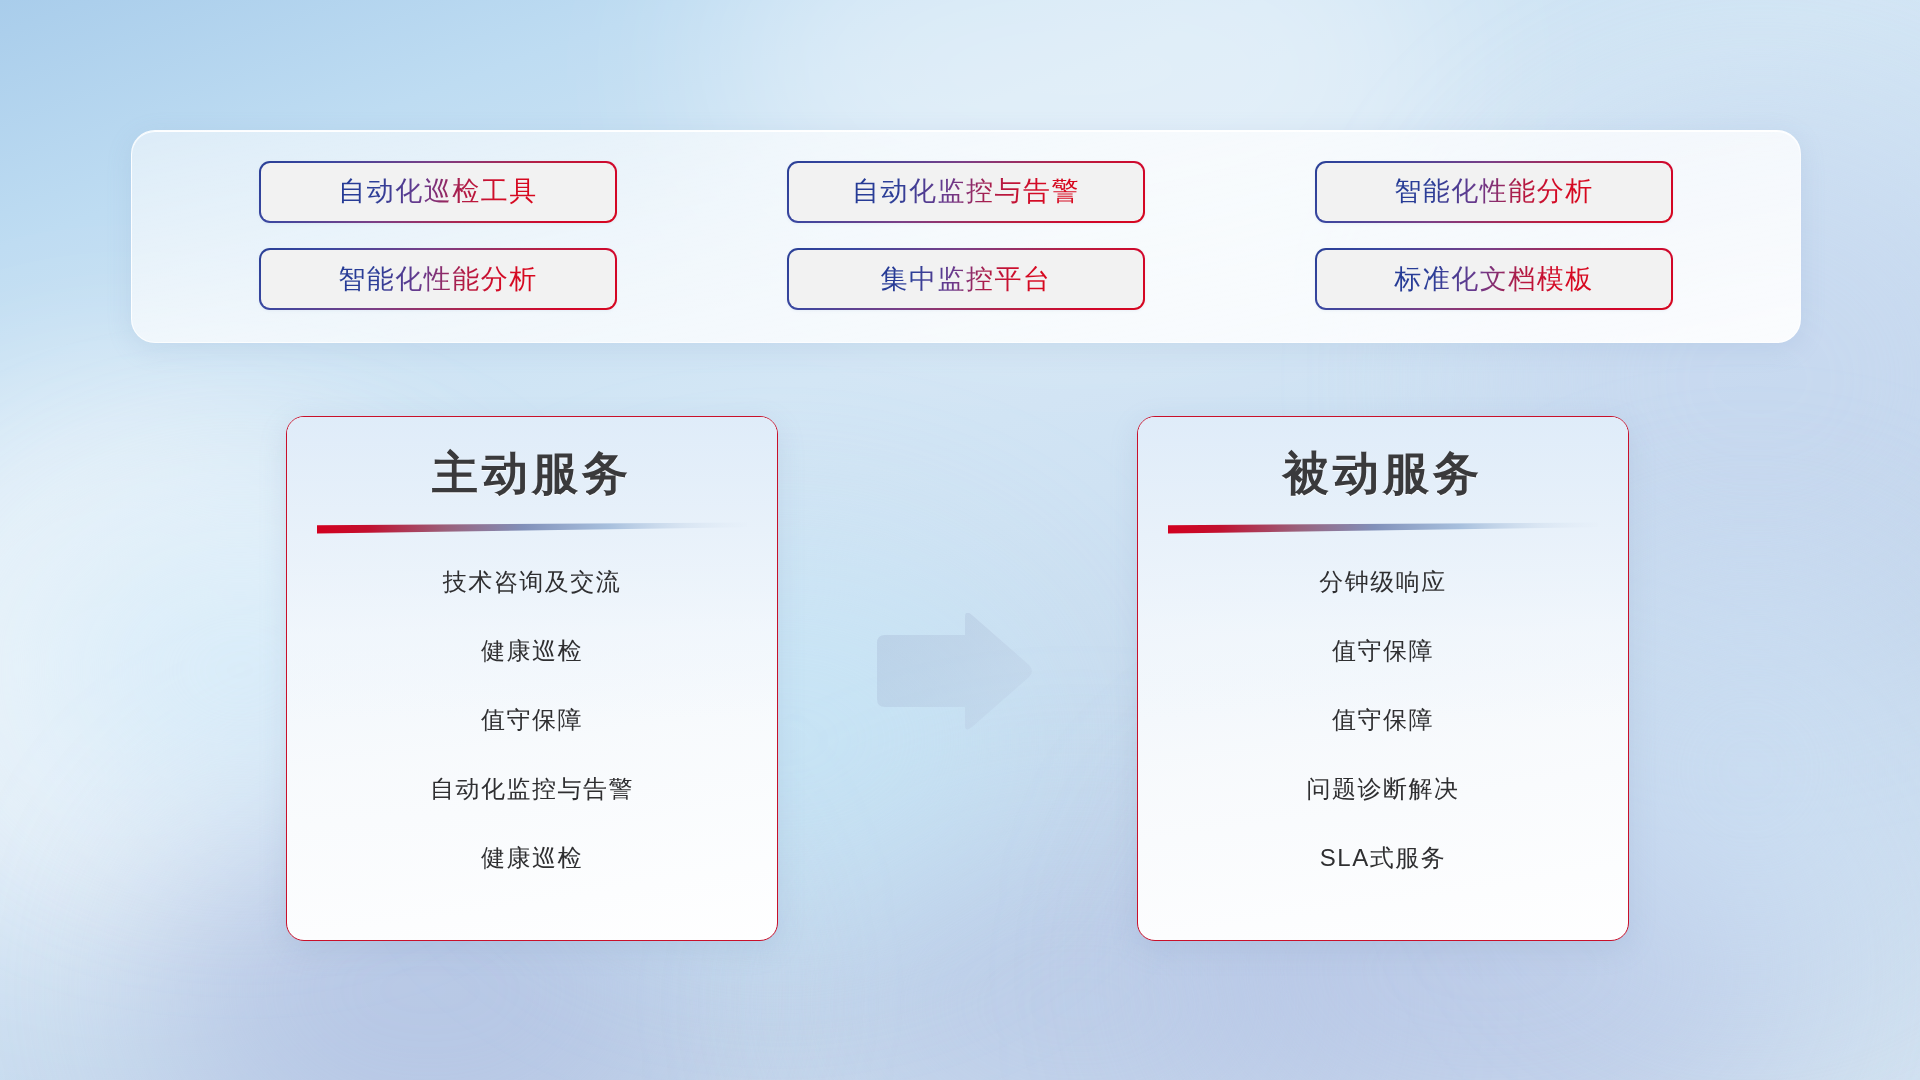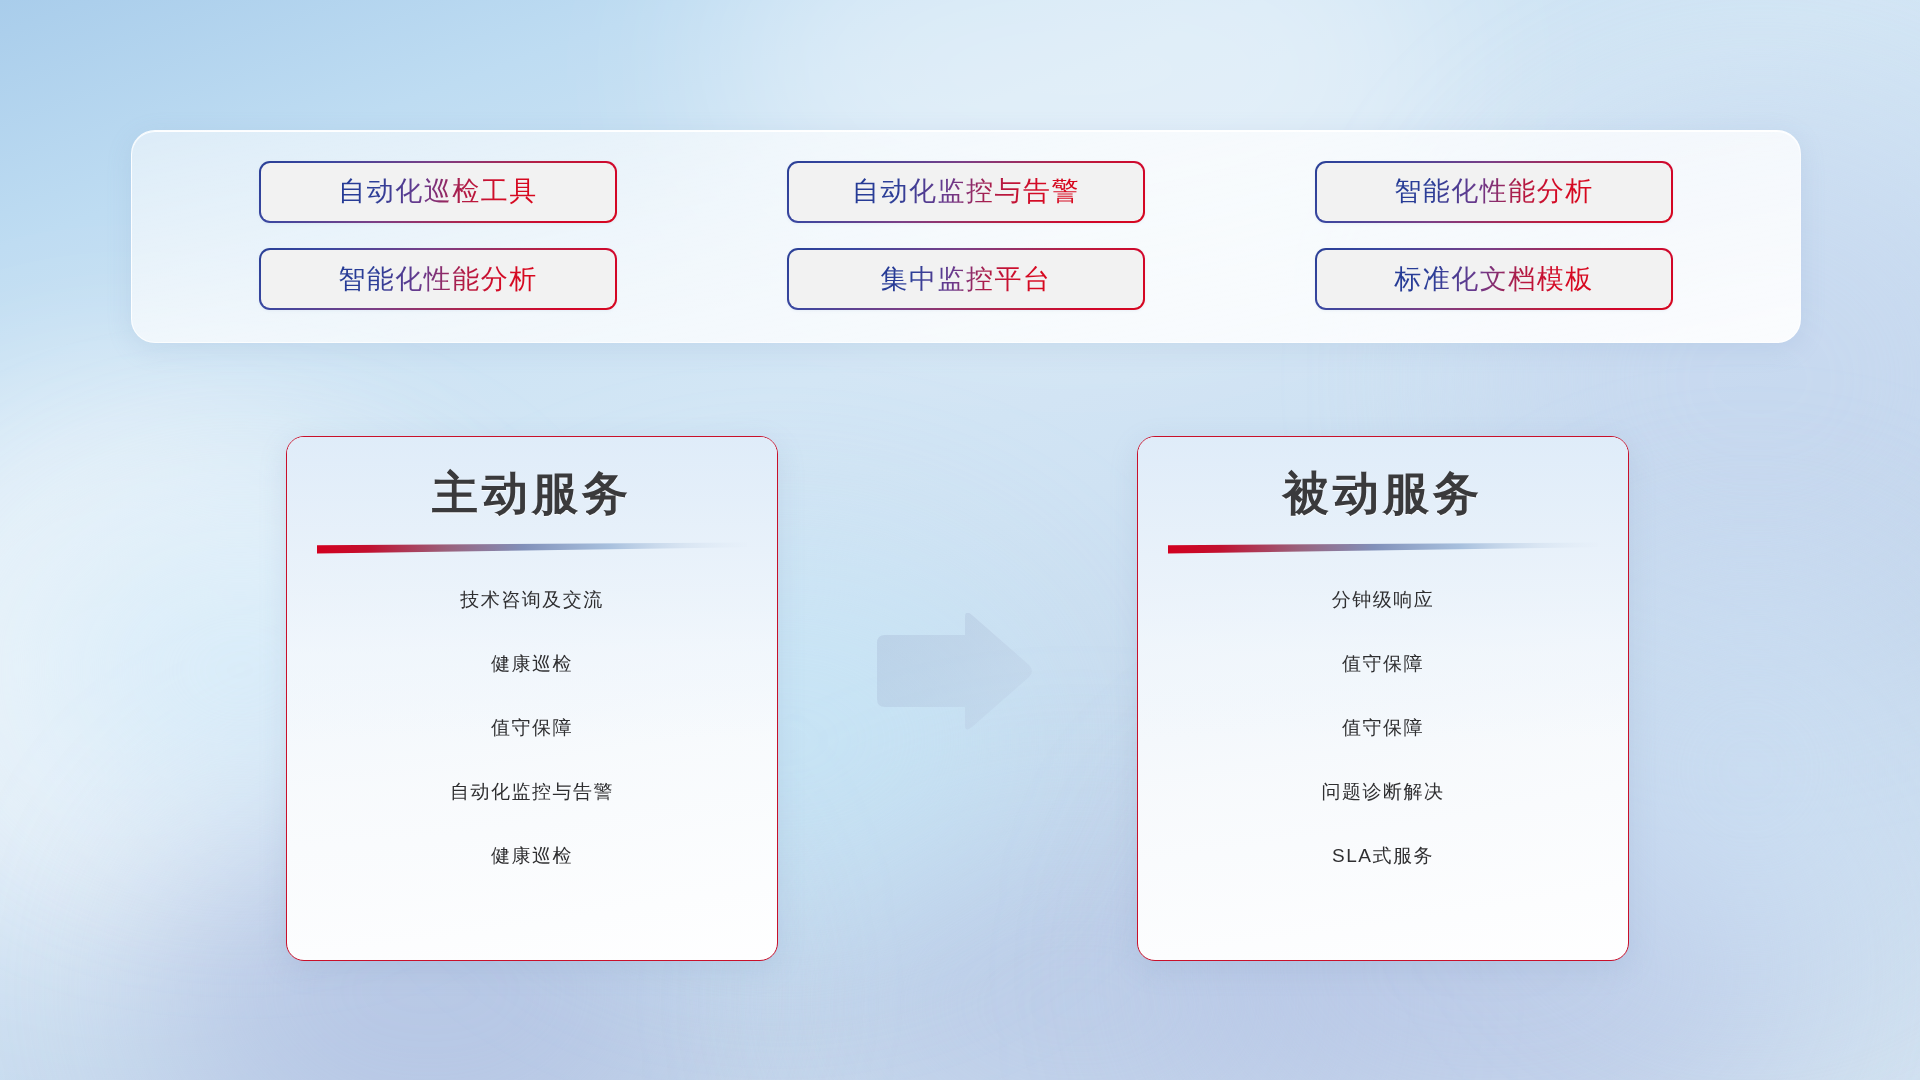--- a/index.html
+++ b/index.html
@@ -118,21 +118,21 @@
     -webkit-background-clip: text;
     background-clip: text;
     color: transparent;
     -webkit-text-fill-color: transparent;
     white-space: nowrap;
   }
 
   
   .svc-card {
     position: absolute;
-    top: 436px;
+    top: 416px;
     width: 492px;
     height: 525px;
     border-radius: 18px;
     box-sizing: border-box;
     background: linear-gradient(172deg,
         rgba(226,238,250,0.88) 0%,
         rgba(240,246,252,0.93) 30%,
         rgba(249,251,253,0.97) 62%,
         rgba(255,255,255,0.99) 100%);
     border: 1.6px solid #c9102a;
@@ -189,21 +189,21 @@
     list-style: none;
     margin: 0;
     padding: 26px 0 0 0;
     width: 100%;
     display: flex;
     flex-direction: column;
     align-items: center;
     gap: 0;
   }
   .card-list li {
-    font-size: 19px;
+    font-size: 24px;
     color: #2f2f31;
     letter-spacing: 1.5px;
     line-height: 1;
     padding: 0;
     margin: 0 0 45px 0;
     white-space: nowrap;
   }
   .card-list li:last-child { margin-bottom: 16px; }
 
   

